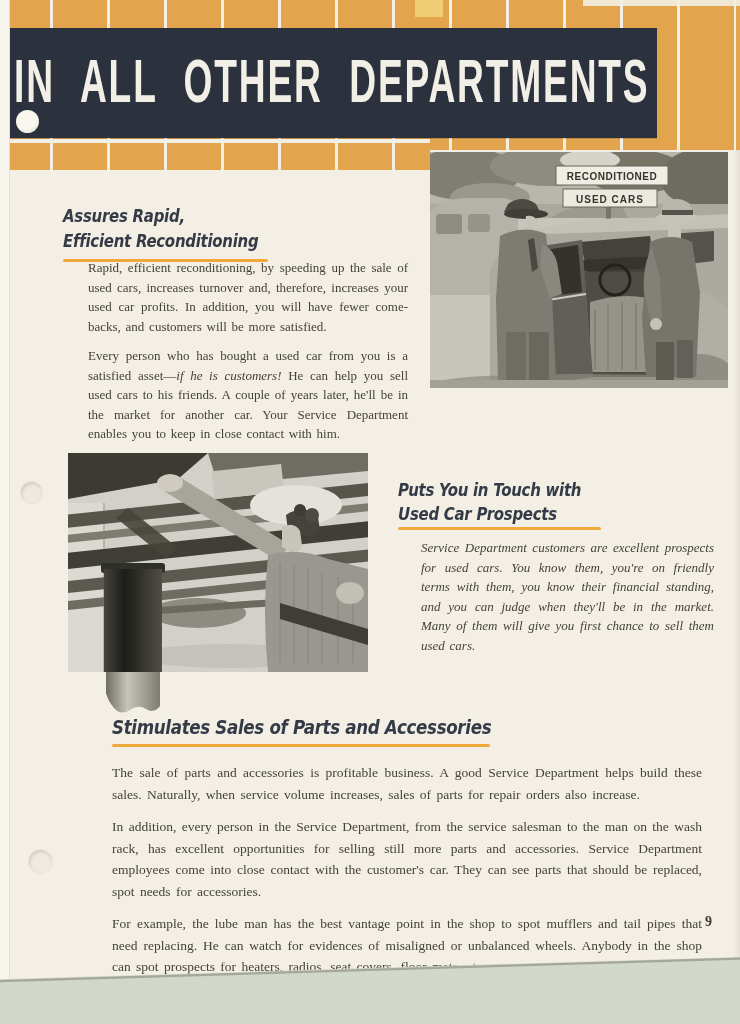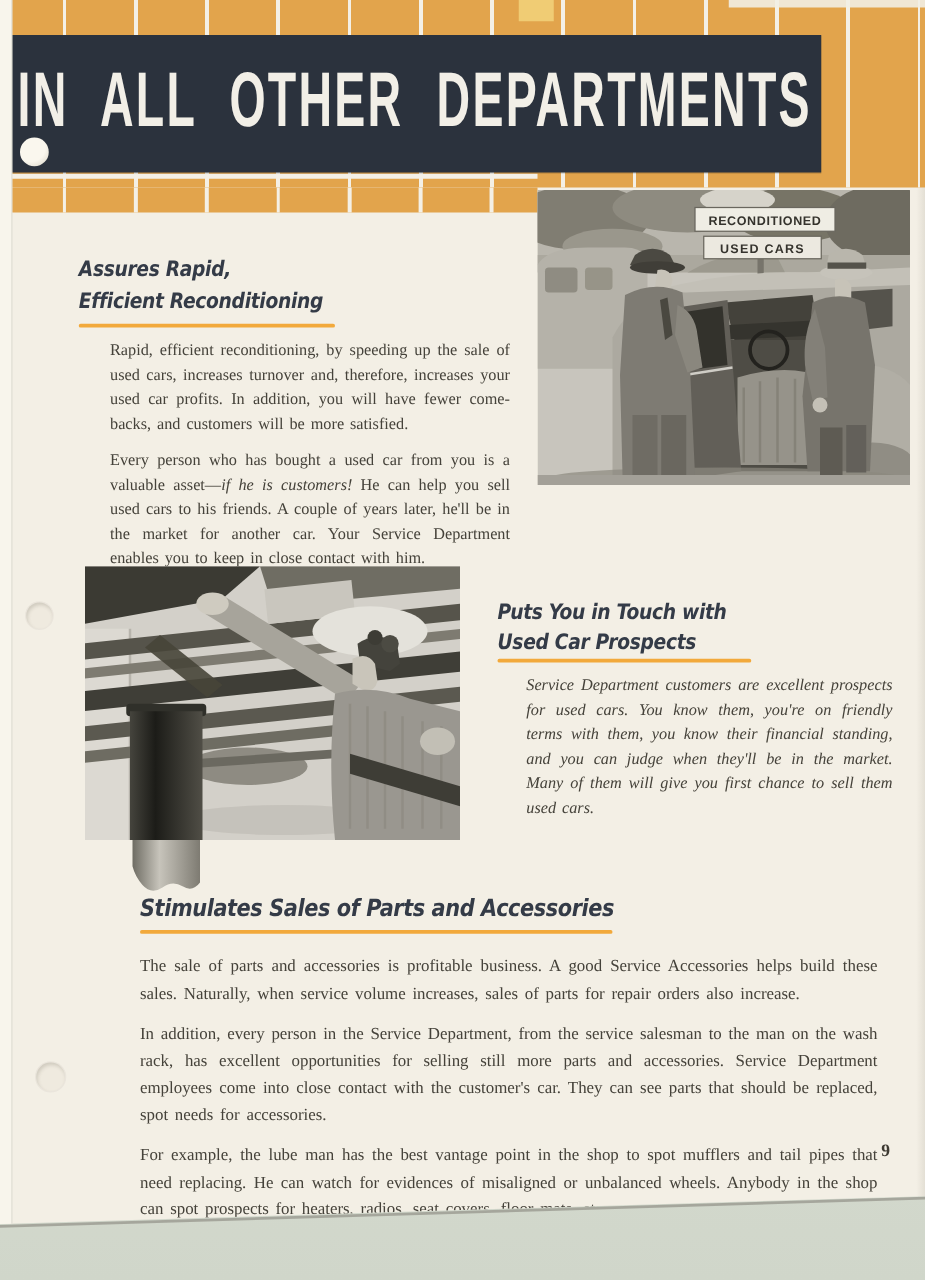--- a/index.html
+++ b/index.html
@@ -48,21 +48,21 @@
   .h-prospects{left:398px;top:478px;font-size:17px;line-height:24px;}
   .h-parts{left:112px;top:716px;font-size:19px;letter-spacing:-.4px;}
   .script-h span{display:block;}
   .rule{position:absolute;height:3px;background:#f2a93b;border-radius:2px;}
   .rule-recon{left:63px;top:259px;width:205px;}
   .rule-prospects{left:398px;top:527px;width:203px;}
   .rule-parts{left:112px;top:744px;width:378px;}
 
   .body{position:absolute;color:#45423a;text-align:justify;}
   .body p{margin:0 0 10px 0;}
-  .b-recon{left:88px;top:270px;width:320px;font-size:13px;line-height:19.5px;word-spacing:1.5px;}
+  .b-recon{left:88px;top:258px;width:320px;font-size:13px;line-height:19.5px;word-spacing:1.5px;}
   .b-prospects{left:421px;top:538px;width:293px;font-size:13px;line-height:19.5px;word-spacing:1.5px;font-style:italic;}
   .b-parts{left:112px;top:762px;width:590px;font-size:13.5px;line-height:21.5px;word-spacing:2px;}
   .b-parts p{margin:0 0 11px 0;}
   .it{font-style:italic;}
 
   .page-num{position:absolute;left:705px;top:914px;font-family:"Liberation Serif",serif;
     font-weight:bold;font-size:14px;color:#3e3b33;}
 
   .photo{position:absolute;}
   .photo-lot{left:430px;top:152px;width:298px;height:236px;}
@@ -141,21 +141,21 @@
       <rect y="228" width="298" height="8" fill="#a3a098"></rect>
     </svg>
 
     <div class="script-h h-recon">
       <span>Assures Rapid,</span>
       <span>Efficient Reconditioning</span>
     </div>
     <div class="rule rule-recon"></div>
     <div class="body b-recon">
       <p>Rapid, efficient reconditioning, by speeding up the sale of used cars, increases turnover and, therefore, increases your used car profits. In addition, you will have fewer come-backs, and customers will be more satisfied.</p>
-      <p><span>Every person who has bought a used car from you is a valuable asset—</span><span class="it">if he is customers!</span><span> He can help you sell used cars to his friends. A couple of years later, he'll be in the market for another car. Your Service Department enables you to keep in close contact with him.</span></p>
+      <p><span>Every person who has bought a used car from you is a satisfied asset—</span><span class="it">if he is customers!</span><span> He can help you sell used cars to his friends. A couple of years later, he'll be in the market for another car. Your Service Department enables you to keep in close contact with him.</span></p>
     </div>
 
     <svg class="photo photo-lift" viewBox="0 0 300 265" preserveAspectRatio="none" role="img">
       <defs>
         <linearGradient id="pole-dark" x1="0" y1="0" x2="1" y2="0">
           <stop offset="0" stop-color="#45443d"></stop>
             <stop offset=".35" stop-color="#1c1c18"></stop>
             <stop offset="1" stop-color="#504e46"></stop>
         </linearGradient>
         <linearGradient id="pole-light" x1="0" y1="0" x2="1" y2="0">
@@ -204,21 +204,21 @@
     <div class="rule rule-prospects"></div>
     <div class="body b-prospects">
       <p>Service Department customers are excellent prospects for used cars. You know them, you're on friendly terms with them, you know their financial standing, and you can judge when they'll be in the market. Many of them will give you first chance to sell them used cars.</p>
     </div>
 
     <div class="script-h h-parts">
       <span>Stimulates Sales of Parts and Accessories</span>
     </div>
     <div class="rule rule-parts"></div>
     <div class="body b-parts">
-      <p>The sale of parts and accessories is profitable business. A good Service Accessories helps build these sales.  Naturally, when service volume increases, sales of parts for repair orders also increase.</p>
+      <p>The sale of parts and accessories is profitable business. A good Service Department helps build these sales.  Naturally, when service volume increases, sales of parts for repair orders also increase.</p>
       <p>In addition, every person in the Service Department, from the service salesman to the man on the wash rack, has excellent opportunities for selling still more parts and accessories. Service Department employees come into close contact with the customer's car. They can see parts that should be replaced, spot needs for accessories.</p>
       <p>For example, the lube man has the best vantage point in the shop to spot mufflers and tail pipes that need replacing. He can watch for evidences of misaligned or unbalanced wheels. Anybody in the shop can spot prospects for heaters, radios, seat covers, floor mats, etc.</p>
     </div>
 
     <div class="page-num">9</div>
     <div class="left-edge"></div>
     <div class="right-shade"></div>
     <div class="hole hole-1"></div>
     <div class="hole hole-2"></div>
     <div class="hole hole-3"></div>

